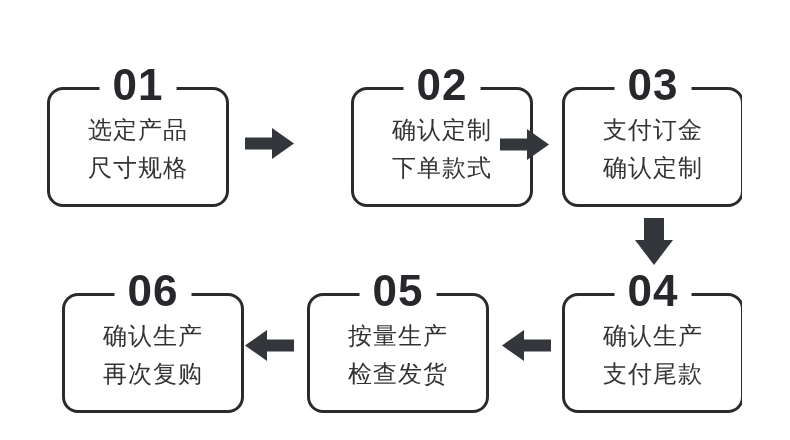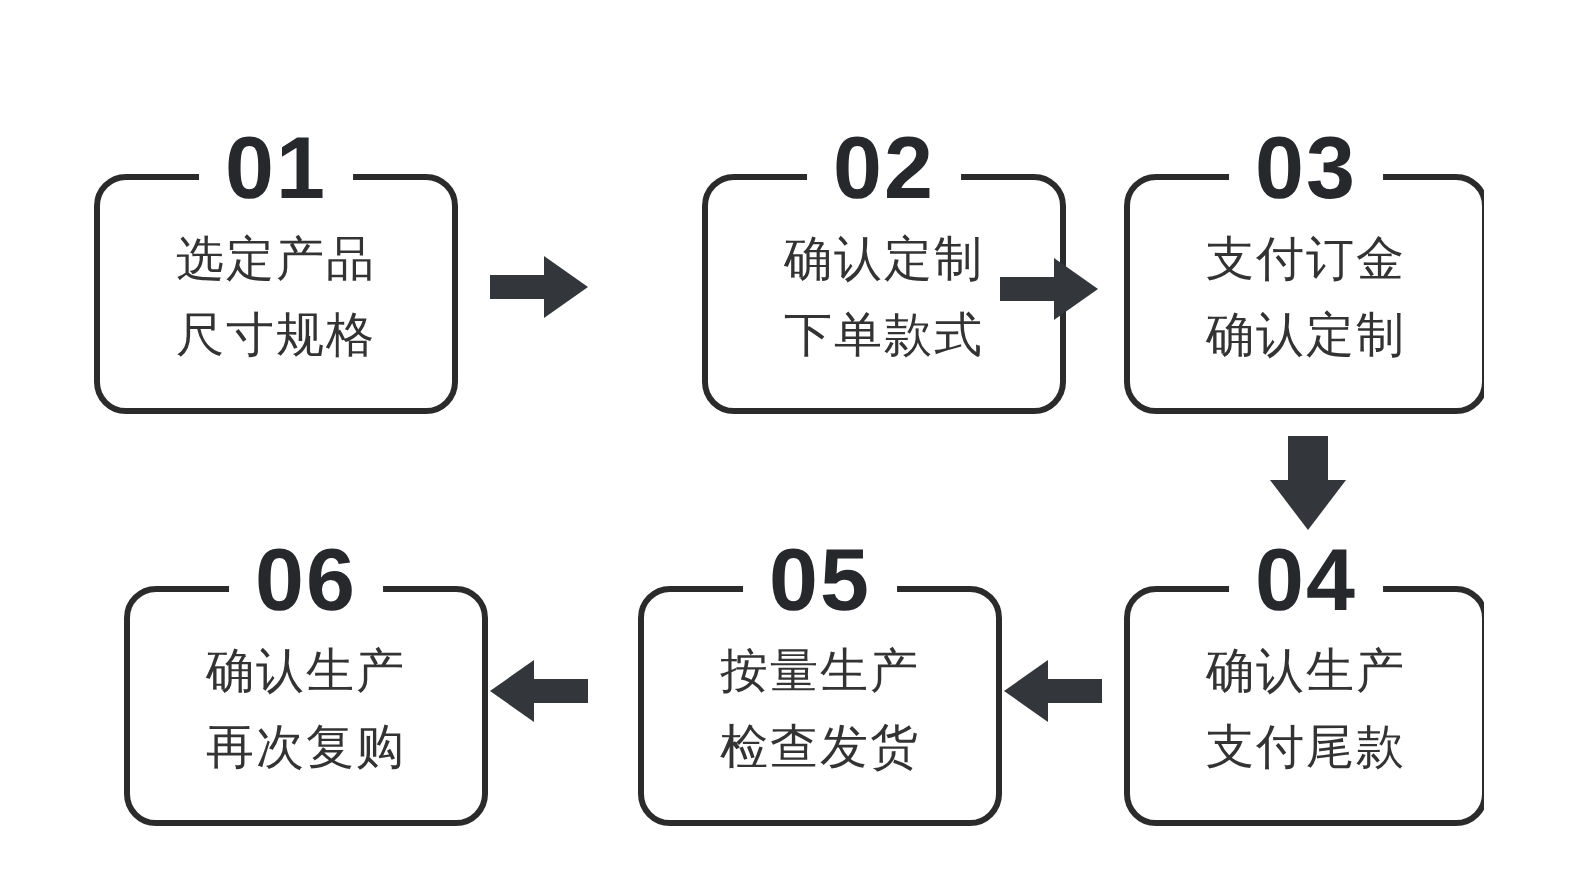--- a/index.html
+++ b/index.html
@@ -100,21 +100,21 @@
   </div>
 
   <div class="step" style="left:562px; top:293px;">
     <div class="num">04</div>
     <div class="lines">
       <div>确认生产</div>
       <div>支付尾款</div>
     </div>
   </div>
 
-  <div class="step" style="left:307px; top:293px;margin-left:12px;">
+  <div class="step" style="left:307px; top:293px;">
     <div class="num">05</div>
     <div class="lines">
       <div>按量生产</div>
       <div>检查发货</div>
     </div>
   </div>
 
   <div class="step" style="left:62px; top:293px;text-decoration:underline;">
     <div class="num">06</div>
     <div class="lines">

